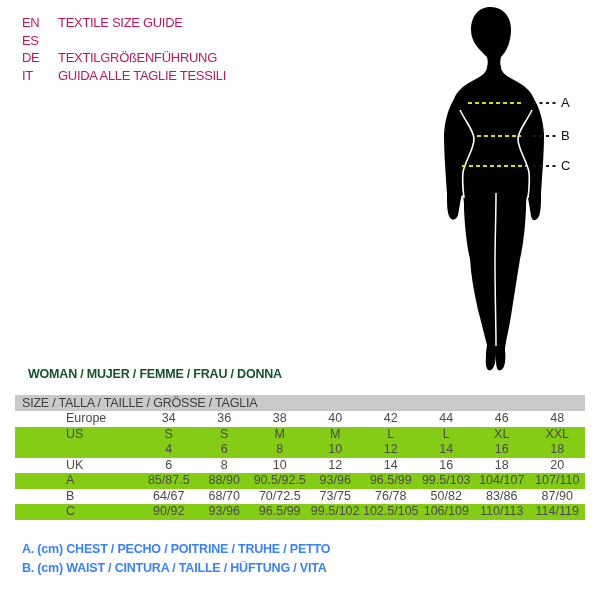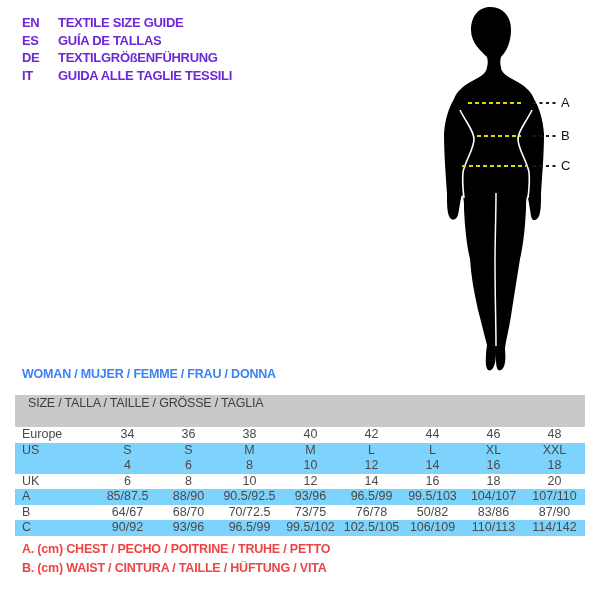--- a/index.html
+++ b/index.html
@@ -6,71 +6,70 @@
   body {
     width:600px; height:600px; background:#ffffff; position:relative;
     font-family:"Liberation Sans", sans-serif; overflow:hidden;
     -webkit-font-smoothing:antialiased;
   }
 
   
   .lang-block { position:absolute; left:22px; top:14px; }
   .lang-row { display:flex; height:17.6px; align-items:center; }
   .lang-code, .lang-label {
-    font-weight:bold; font-size:13px; color:#6d28d9; letter-spacing:-0.3px;
+    font-weight:normal; font-size:13px; color:#be185d; letter-spacing:-0.3px;
     white-space:nowrap;
   }
   .lang-code { width:36px; }
 
   
   .figure-wrap { position:absolute; left:400px; top:0; width:200px; height:380px; }
   .figure-wrap svg { position:absolute; left:0; top:0; }
   .measure-label {
     position:absolute; font-size:13px; color:#111; letter-spacing:0;
   }
   .measure-label.a { left:161px; top:95px; }
   .measure-label.b { left:161px; top:128px; }
   .measure-label.c { left:161px; top:158px; }
 
   
   .section-title {
-    position:absolute; left:22px; top:367px;
-    font-weight:bold; font-size:12.5px; color:#3b82f6; letter-spacing:-0.2px;
+    position:absolute; left:28px; top:367px;
+    font-weight:bold; font-size:12.5px; color:#14532d; letter-spacing:-0.2px;
     white-space:nowrap;
   }
 
   
   .size-table { position:absolute; left:15px; top:395px; width:570px; }
   .size-table-header {
-    height:32px; line-height:16px; background:#c9c9c9; color:#3f3f3f;
-    font-size:12.5px; padding-left:13px; letter-spacing:-0.2px; white-space:nowrap;
+    height:16px; line-height:16px; background:#c9c9c9; color:#3f3f3f;
+    font-size:12.5px; padding-left:7px; letter-spacing:-0.2px; white-space:nowrap;
   }
   .trow { display:flex; height:15.5px; line-height:15.5px; font-size:12.5px; color:#4a4a4a; }
-  .trow.shade { background:#7dd3fc; }
-  .tlabel { width:82px; padding-left:7px; box-sizing:border-box; white-space:nowrap; }
+  .trow.shade { background:#84cc16; }
+  .tlabel { width:82px; padding-left:7px; box-sizing:border-box; white-space:nowrap;margin-left:44px; }
   .tcell { flex:1 1 0; text-align:center; white-space:nowrap; }
 
   
   .legend-block { position:absolute; left:22px; top:540px; }
   .legend-line {
-    font-weight:bold; font-size:12.5px; color:#ef4444; line-height:19.3px;
+    font-weight:bold; font-size:12.5px; color:#3b82f6; line-height:19.3px;
     letter-spacing:-0.2px; white-space:nowrap;
   }
 </style>
 </head>
 <body>
 
 <div class="lang-block">
   <div class="lang-row">
     <span class="lang-code">EN</span>
     <span class="lang-label">TEXTILE SIZE GUIDE</span>
   </div>
   <div class="lang-row">
     <span class="lang-code">ES</span>
-    <span class="lang-label">GUÍA DE TALLAS</span>
   </div>
   <div class="lang-row">
     <span class="lang-code">DE</span>
     <span class="lang-label">TEXTILGRÖßENFÜHRUNG</span>
   </div>
   <div class="lang-row">
     <span class="lang-code">IT</span>
     <span class="lang-label">GUIDA ALLE TAGLIE TESSILI</span>
   </div>
 </div>
@@ -203,21 +202,21 @@
       </div>
       <div class="trow shade">
         <div class="tlabel">C</div>
         <div class="tcell">90/92</div>
         <div class="tcell">93/96</div>
         <div class="tcell">96.5/99</div>
         <div class="tcell">99.5/102</div>
         <div class="tcell">102.5/105</div>
         <div class="tcell">106/109</div>
         <div class="tcell">110/113</div>
-        <div class="tcell">114/142</div>
+        <div class="tcell">114/119</div>
       </div>
     </div>
 </div>
 
 <div class="legend-block">
   <div class="legend-line">A. (cm) CHEST / PECHO / POITRINE / TRUHE / PETTO</div>
   <div class="legend-line">B. (cm) WAIST / CINTURA / TAILLE / HÜFTUNG / VITA</div>
 </div>
 
 </body></html>

